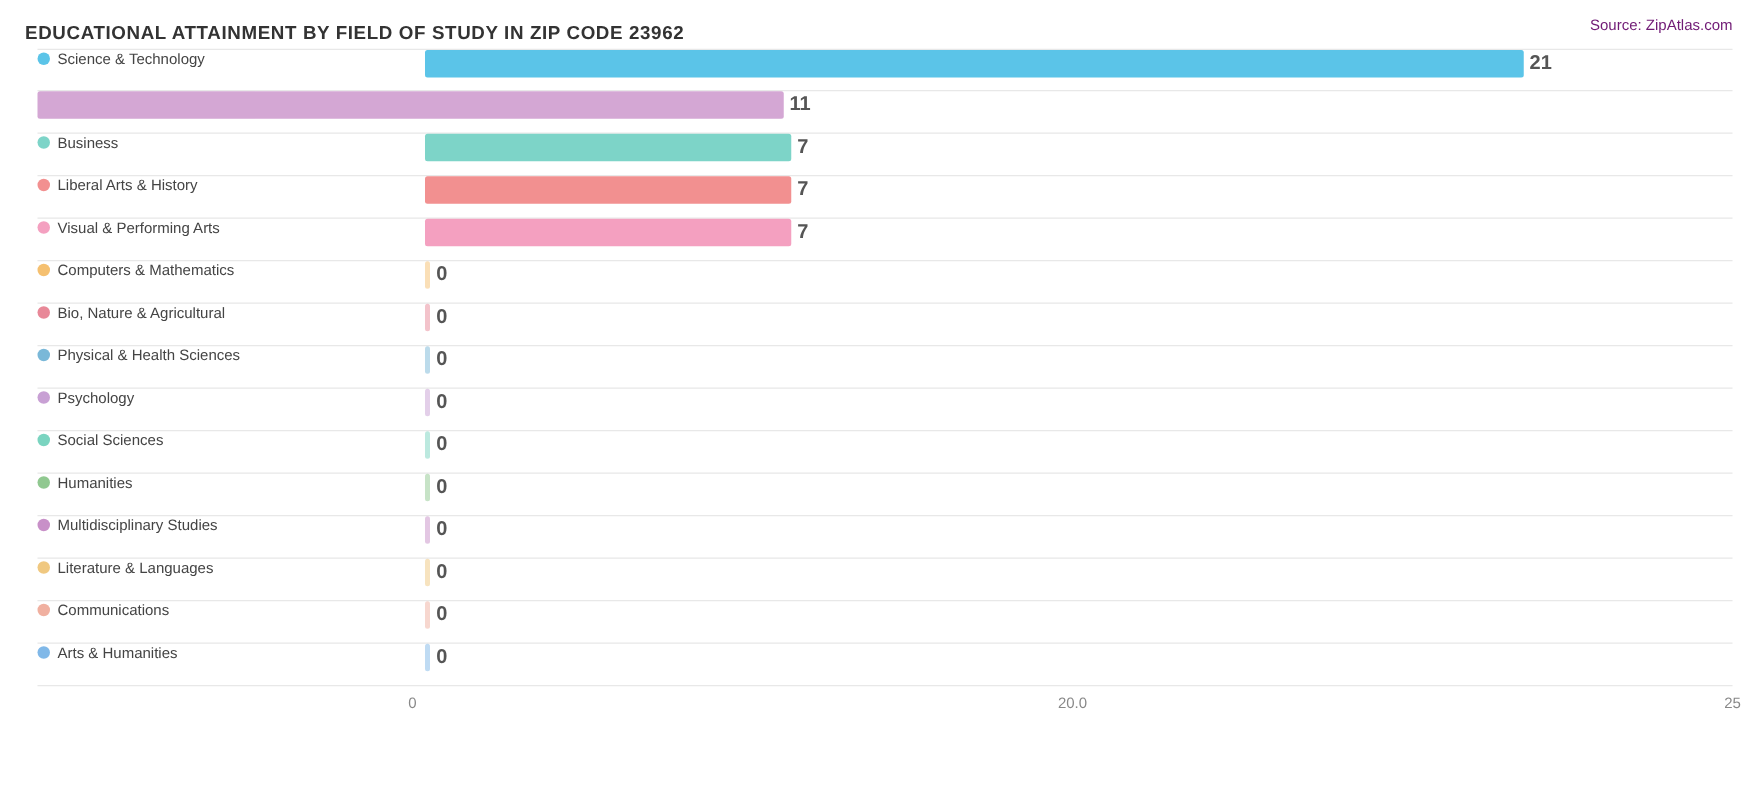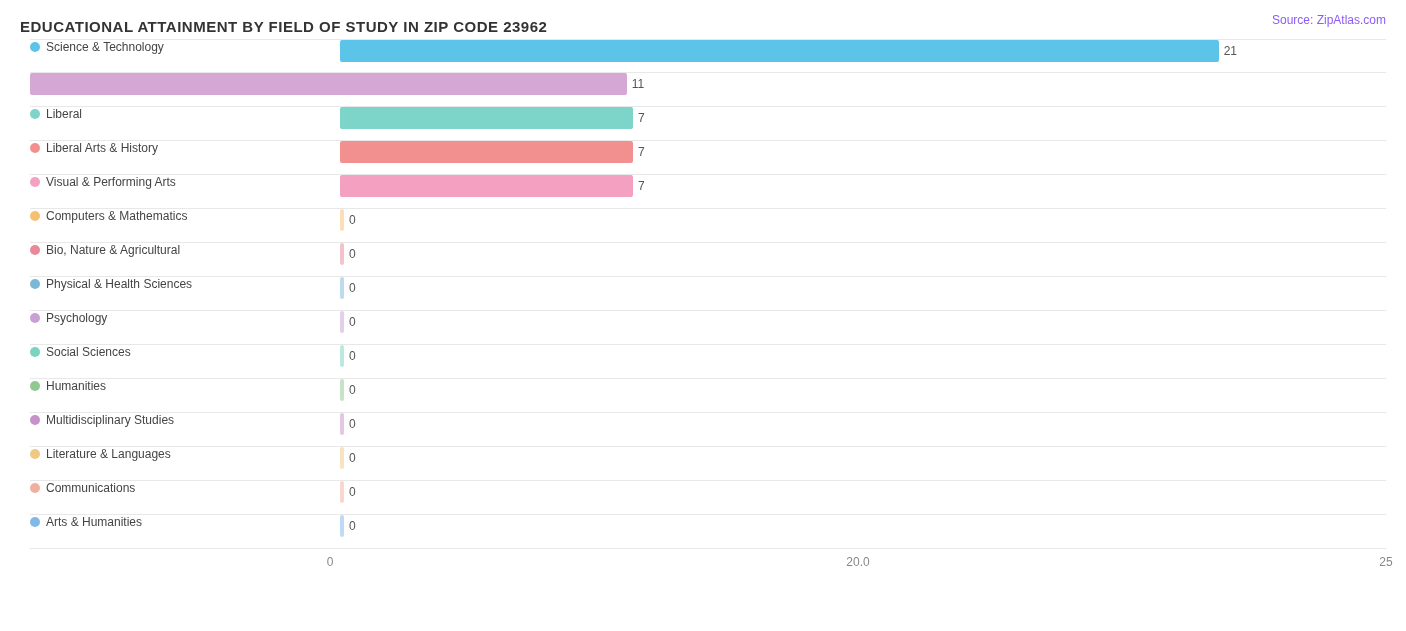--- a/index.html
+++ b/index.html
@@ -14,21 +14,21 @@
       font-size: 15px;
       font-weight: bold;
       color: #333;
       text-transform: uppercase;
       letter-spacing: 0.5px;
       margin-bottom: 4px;
       padding-top: 8px;
     }
     .source {
       font-size: 12px;
-      color: #8b5cf6;
+      color: #701a75;
       text-align: right;
       margin-bottom: 10px;
     }
     .chart-area {
       display: flex;
       flex-direction: column;
       width: 100%;
       padding-left: 10px;
     }
     .bar-row {
@@ -66,24 +66,25 @@
       align-items: center;
       height: 22px;
       position: relative;
     }
     .bar {
       height: 22px;
       border-radius: 2px;
       min-width: 2px;
     }
     .bar-value {
-      font-size: 12px;
+      font-size: 16px;
       color: #555;
       margin-left: 5px;
       white-space: nowrap;
+      font-weight: bold;
     }
     .x-axis {
       display: flex;
       margin-left: 310px;
       margin-top: 4px;
       position: relative;
     }
     .x-tick {
       font-size: 12px;
       color: #888;
@@ -119,21 +120,21 @@
       </div>
       <div class="bar-row">
         <div class="bar-container">
           <div class="bar" style="background-color: rgb(212, 167, 212); width: 44%;"></div>
           <span class="bar-value">11</span>
         </div>
       </div>
       <div class="bar-row">
         <div class="label-container">
           <div class="dot" style="background-color: rgb(125, 212, 200);"></div>
-          <span class="label-text">Liberal</span>
+          <span class="label-text">Business</span>
         </div>
         <div class="bar-container">
           <div class="bar" style="background-color: rgb(125, 212, 200); width: 28%;"></div>
           <span class="bar-value">7</span>
         </div>
       </div>
       <div class="bar-row">
         <div class="label-container">
           <div class="dot" style="background-color: rgb(242, 144, 144);"></div>
           <span class="label-text">Liberal Arts &amp; History</span>

